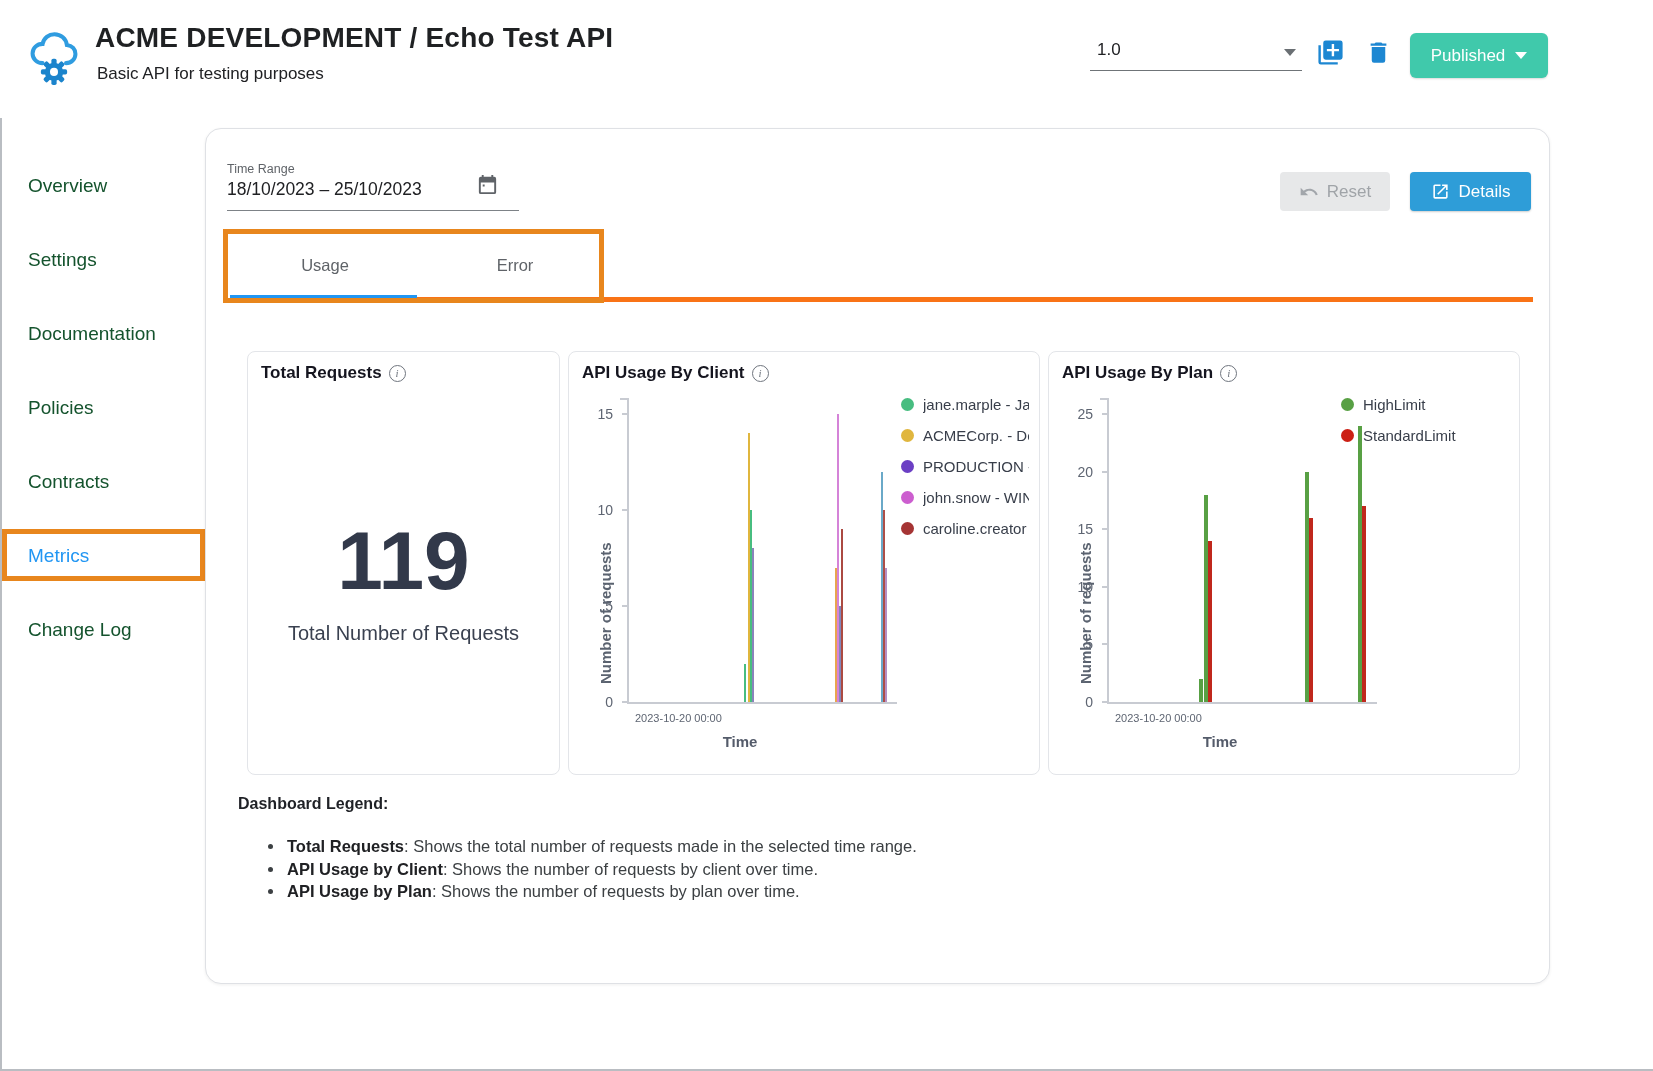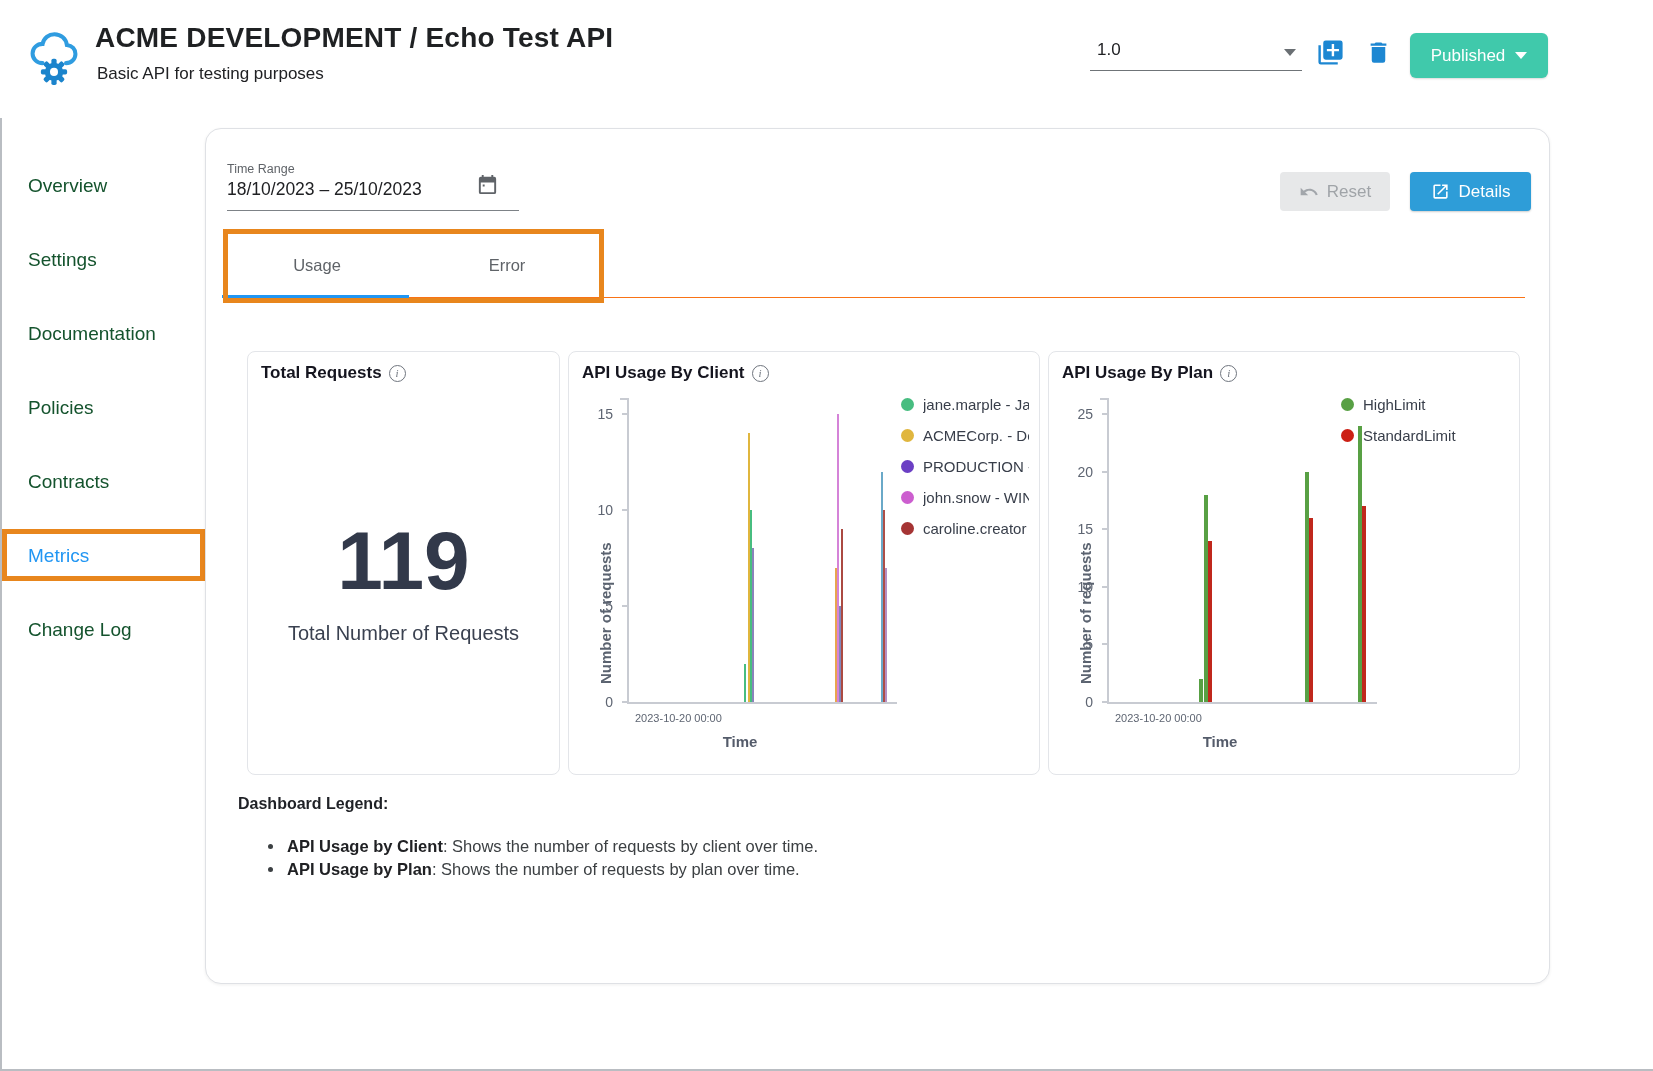--- a/index.html
+++ b/index.html
@@ -32,21 +32,21 @@
   .tr-label{position:absolute;left:21px;top:33px;font-size:12.5px;color:#5f6368;}
   .tr-value{position:absolute;left:21px;top:50px;font-size:17.5px;color:#202124;}
   .tr-cal{position:absolute;left:270px;top:44px;line-height:0;cursor:pointer;background:none;border:none;padding:0;}
   .tr-underline{position:absolute;left:21px;top:81px;width:292px;height:1px;background:#7d8287;}
 
   .reset-btn{position:absolute;left:1074px;top:43px;width:110px;height:39px;background:#e7e8e9;border:none;border-radius:4px;
     color:#a0a4a8;font-size:17px;font-family:inherit;display:flex;align-items:center;justify-content:center;gap:8px;cursor:default;}
   .details-btn{position:absolute;left:1204px;top:43px;width:121px;height:39px;background:#2e9dd8;border:none;border-radius:4px;
     color:#fff;font-size:17px;font-family:inherit;display:flex;align-items:center;justify-content:center;gap:9px;cursor:pointer;box-shadow:0 1px 2px rgba(0,0,0,.2);}
 
-  .tab-strip{position:absolute;left:16px;top:105px;width:1303px;height:63px;border-bottom:1px solid #f97316;}
+  .tab-strip{position:absolute;left:24px;top:105px;width:1303px;height:63px;border-bottom:5px solid #f97316;}
   .tab{position:absolute;top:0;width:190px;height:63px;display:flex;align-items:center;justify-content:center;font-size:16.5px;color:#5f6368;cursor:pointer;}
   .tab-usage{left:0;}
   .tab-error{left:190px;}
   .tab-indicator{position:absolute;left:0;bottom:-1px;width:187px;height:3px;background:#2196f3;}
   .tabs-annotation{position:absolute;left:17px;top:100px;width:371px;height:64px;border:5px solid #e8861d;}
 
   
   .mcard{position:absolute;top:222px;height:422px;background:#fff;border:1px solid #e3e5e9;border-radius:8px;}
   .mcard1{left:41px;width:311px;}
   .mcard2{left:362px;width:470px;}
@@ -275,18 +275,19 @@
         </div>
         <div class="legend-item">
           <span class="legend-dot" style="background: rgb(204, 32, 21);"></span>
           <span class="legend-text">StandardLimit</span>
         </div>
       </div>
     </div>
 
     <div class="dl-heading">Dashboard Legend:</div>
     <ul class="dl-list">
+      <li><span class="dl-term">Total Requests</span><span>: Shows the total number of requests made in the selected time range.</span></li>
       <li><span class="dl-term">API Usage by Client</span><span>: Shows the number of requests by client over time.</span></li>
       <li><span class="dl-term">API Usage by Plan</span><span>: Shows the number of requests by plan over time.</span></li>
     </ul>
 
   </div>
 </div>
 
 </body></html>

